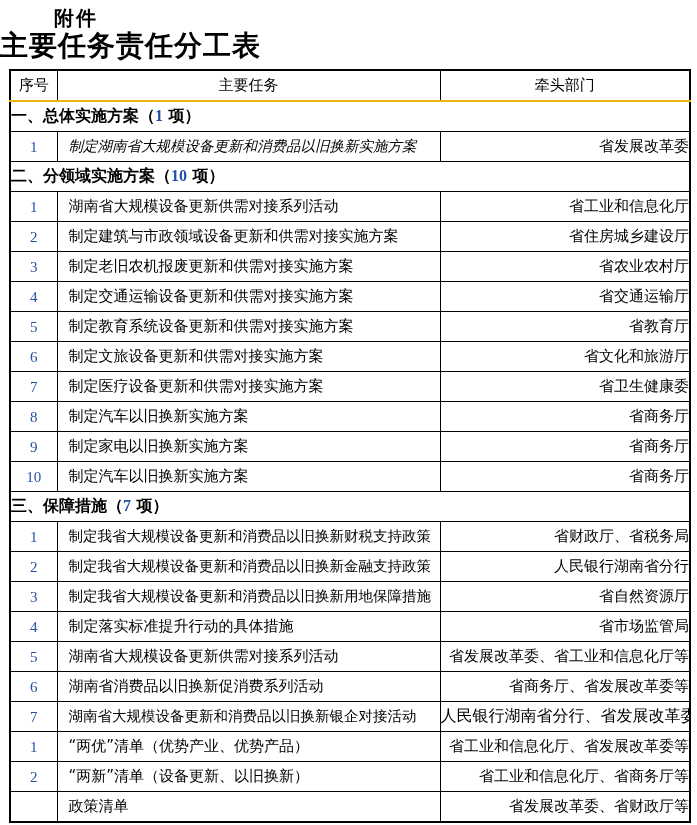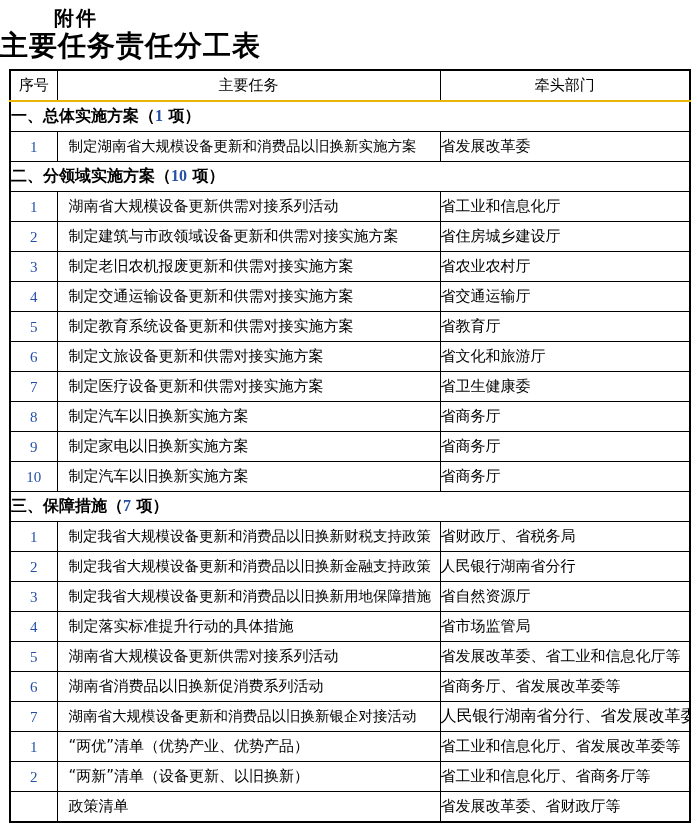--- a/index.html
+++ b/index.html
@@ -54,21 +54,21 @@
     text-align: center;
   }
   td.cell-no {
     text-align: center;
   }
   td.cell-task {
     text-align: left;
     padding-left: 11px;
   }
   td.cell-dept {
-    text-align: left;
+    text-align: right;
   }
   td.cell-section {
     text-align: left;
     font-weight: bold;
     font-size: 16px;
   }
   .num {
     font-family: "Liberation Serif", serif;
     color: var(--num-color, #2450a8);
     font-size: 15px;
@@ -96,21 +96,21 @@
       <th>主要任务</th>
       <th>牵头部门</th>
     </tr>
   </thead>
   <tbody>
       <tr>
         <td colspan="3" class="cell-section"><span>一、总体实施方案（</span><span class="num">1</span><span> 项）</span></td>
       </tr>
       <tr>
         <td class="cell-no"><span class="num">1</span></td>
-        <td class="cell-task" style="font-size: 14.5px;">制定湖南省大规模设备更新和消费品以旧换新实施方案</td>
+        <td class="cell-task" style="font-size: 14.5px; font-style: italic;">制定湖南省大规模设备更新和消费品以旧换新实施方案</td>
         <td class="cell-dept">省发展改革委</td>
       </tr>
       <tr>
         <td colspan="3" class="cell-section"><span>二、分领域实施方案（</span><span class="num">10</span><span> 项）</span></td>
       </tr>
       <tr>
         <td class="cell-no"><span class="num">1</span></td>
         <td class="cell-task">湖南省大规模设备更新供需对接系列活动</td>
         <td class="cell-dept">省工业和信息化厅</td>
       </tr>

